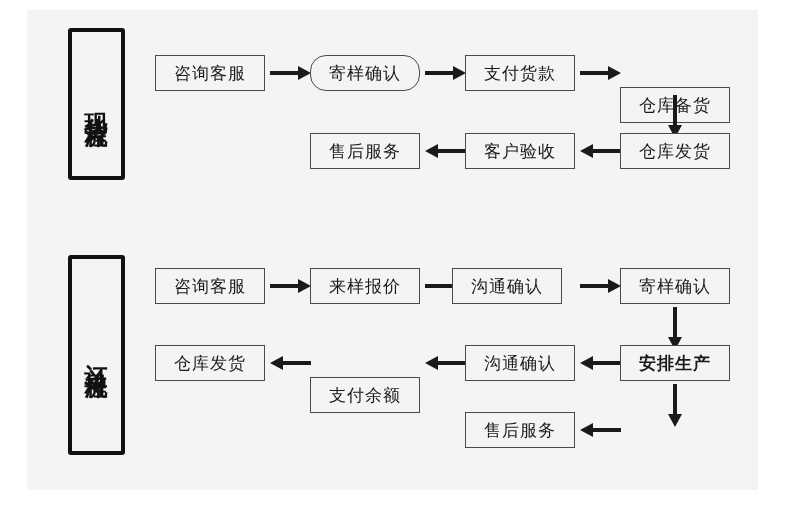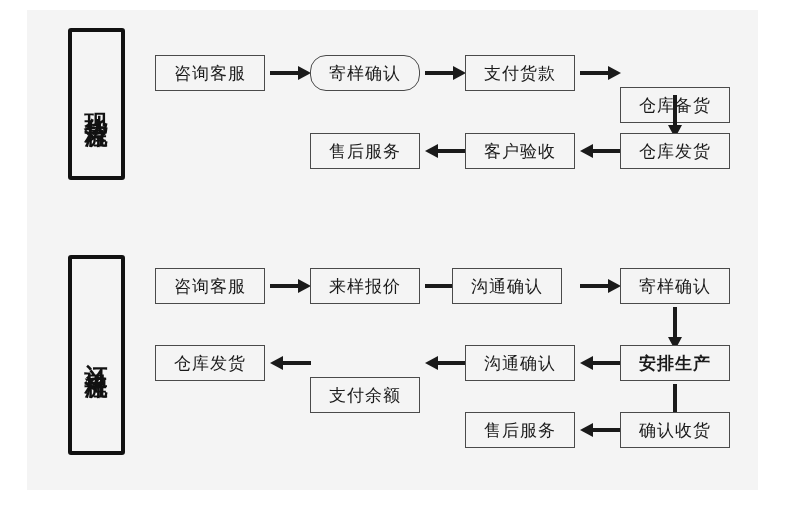--- a/index.html
+++ b/index.html
@@ -215,16 +215,15 @@
     <div class="arrow-v" style="left:639px; top:374px;">
       <span class="shaft"></span>
         <span class="head"></span>
     </div>
 
     <div class="node" style="left:438px; top:402px;">售后服务</div>
     <div class="arrow-h left" style="left:551px; top:411px;">
       <span class="shaft"></span>
         <span class="head"></span>
     </div>
-    <div class="node" style="left:593px; top:402px;">确认收货</div>
 
   </div>
 </div>
 
 </body></html>

